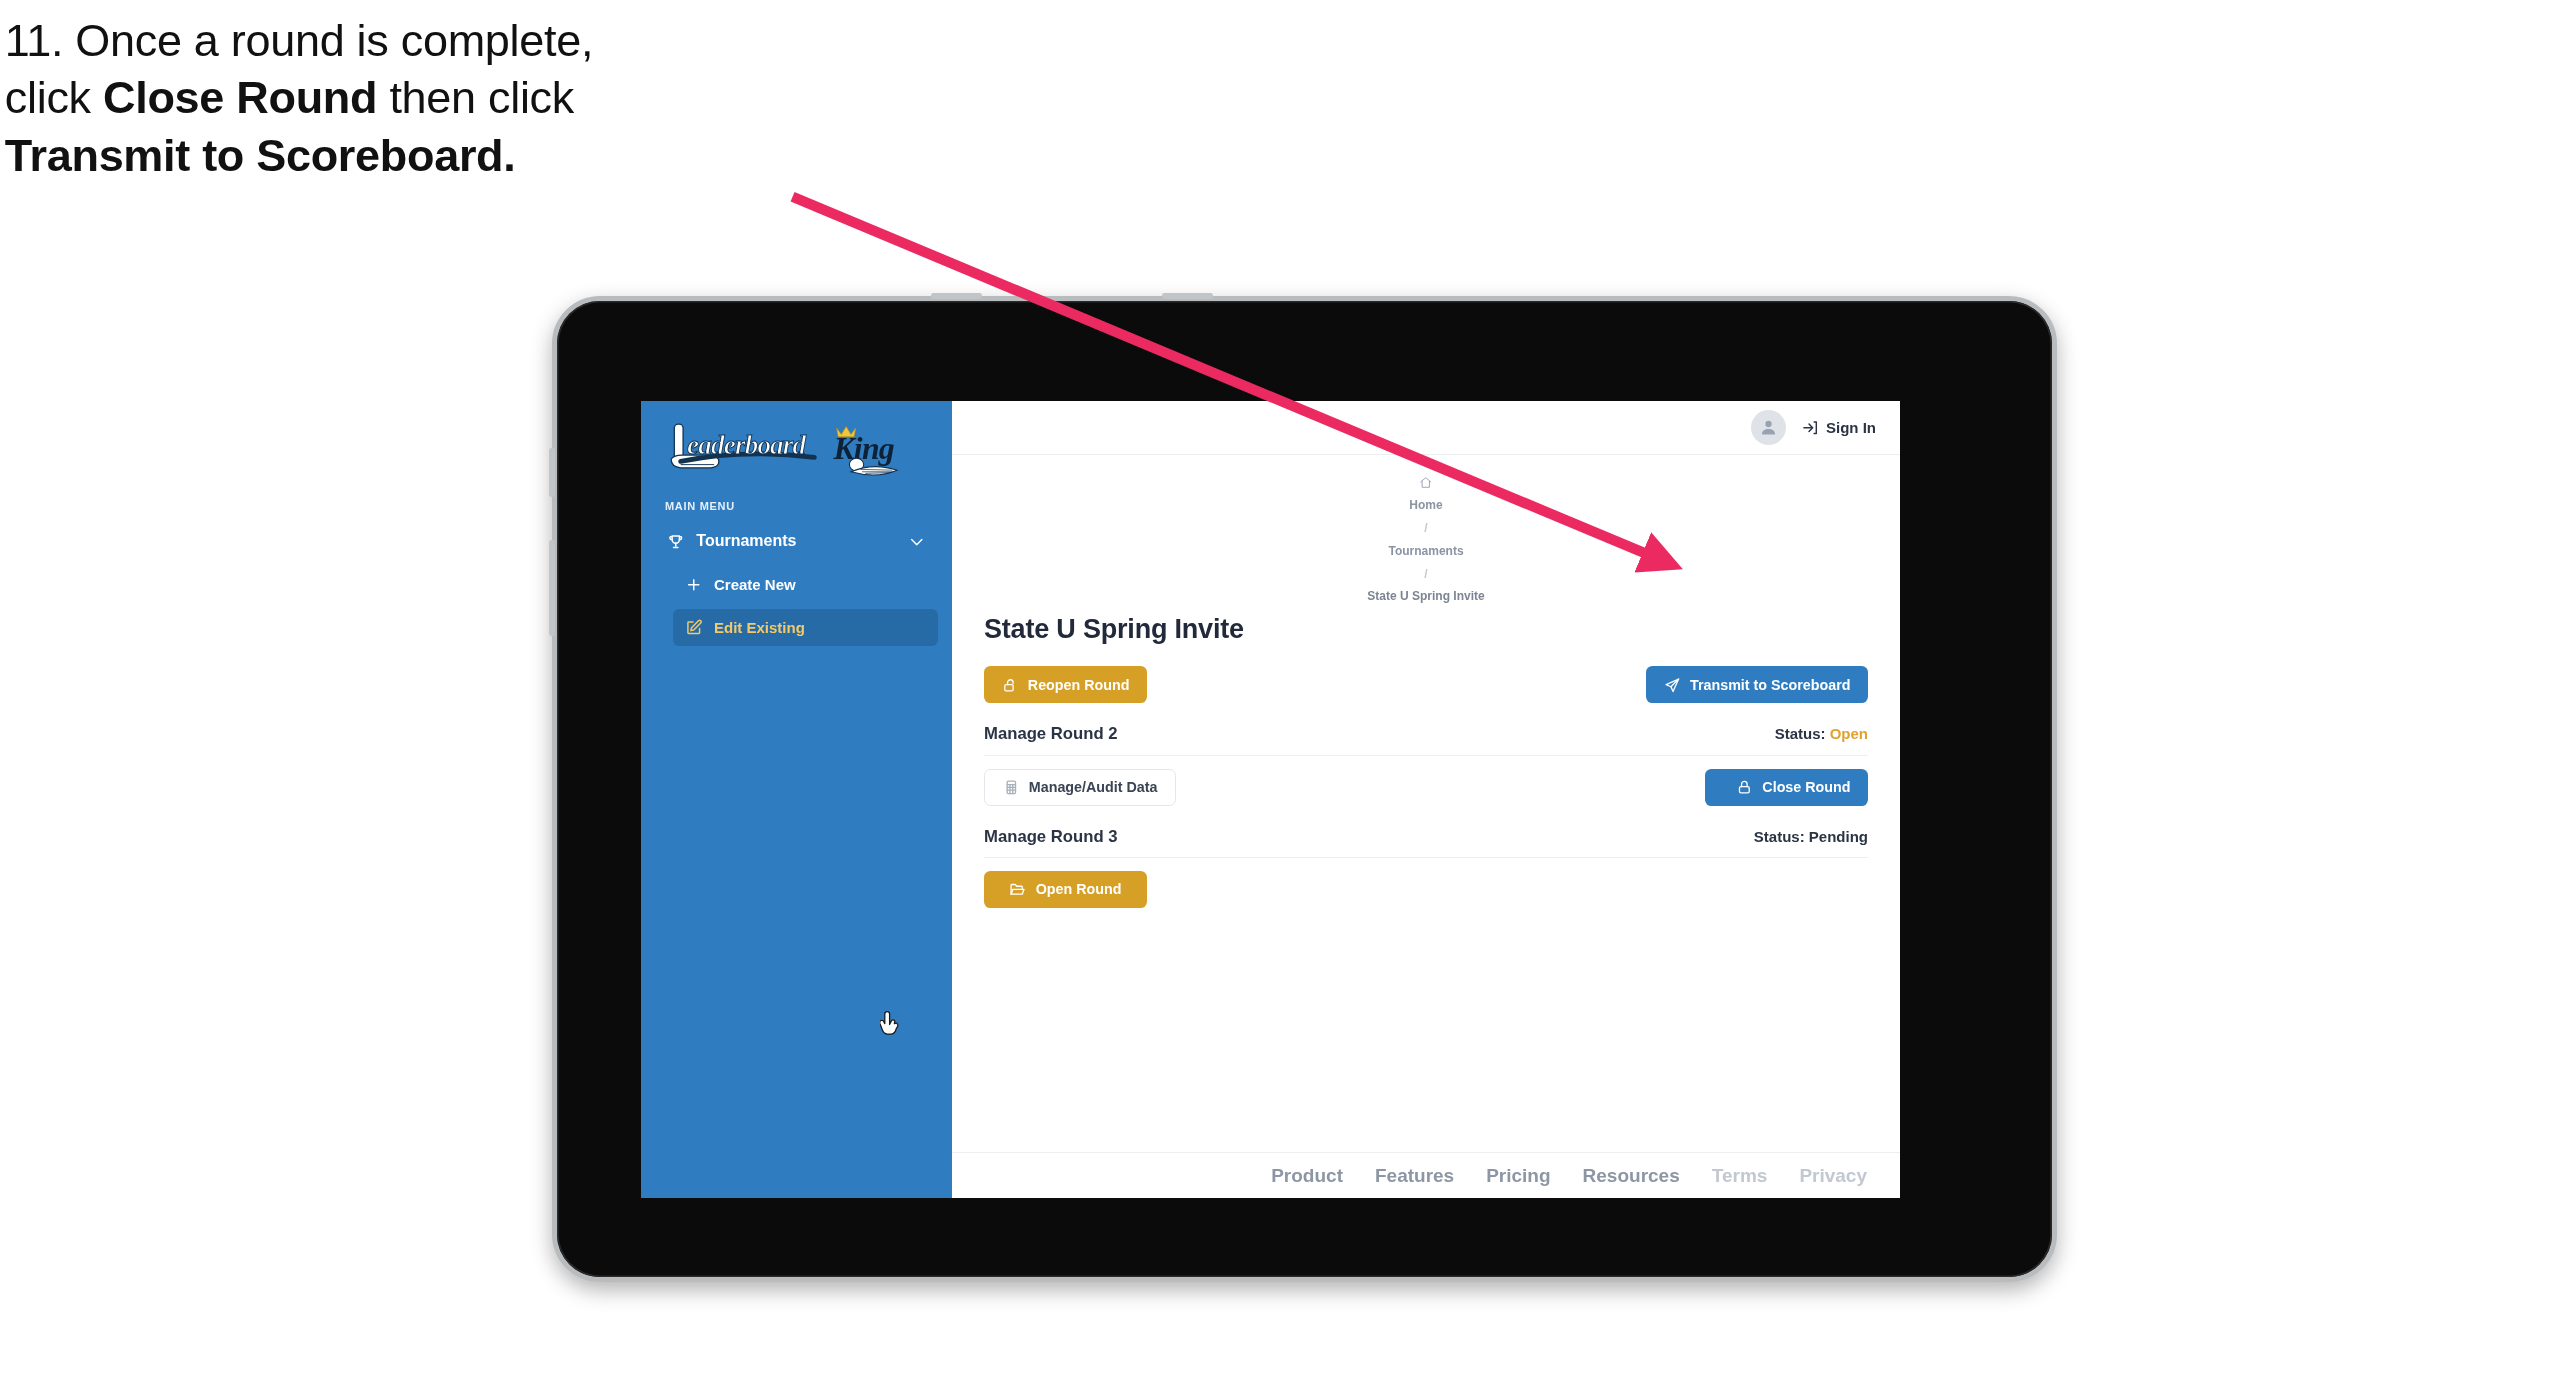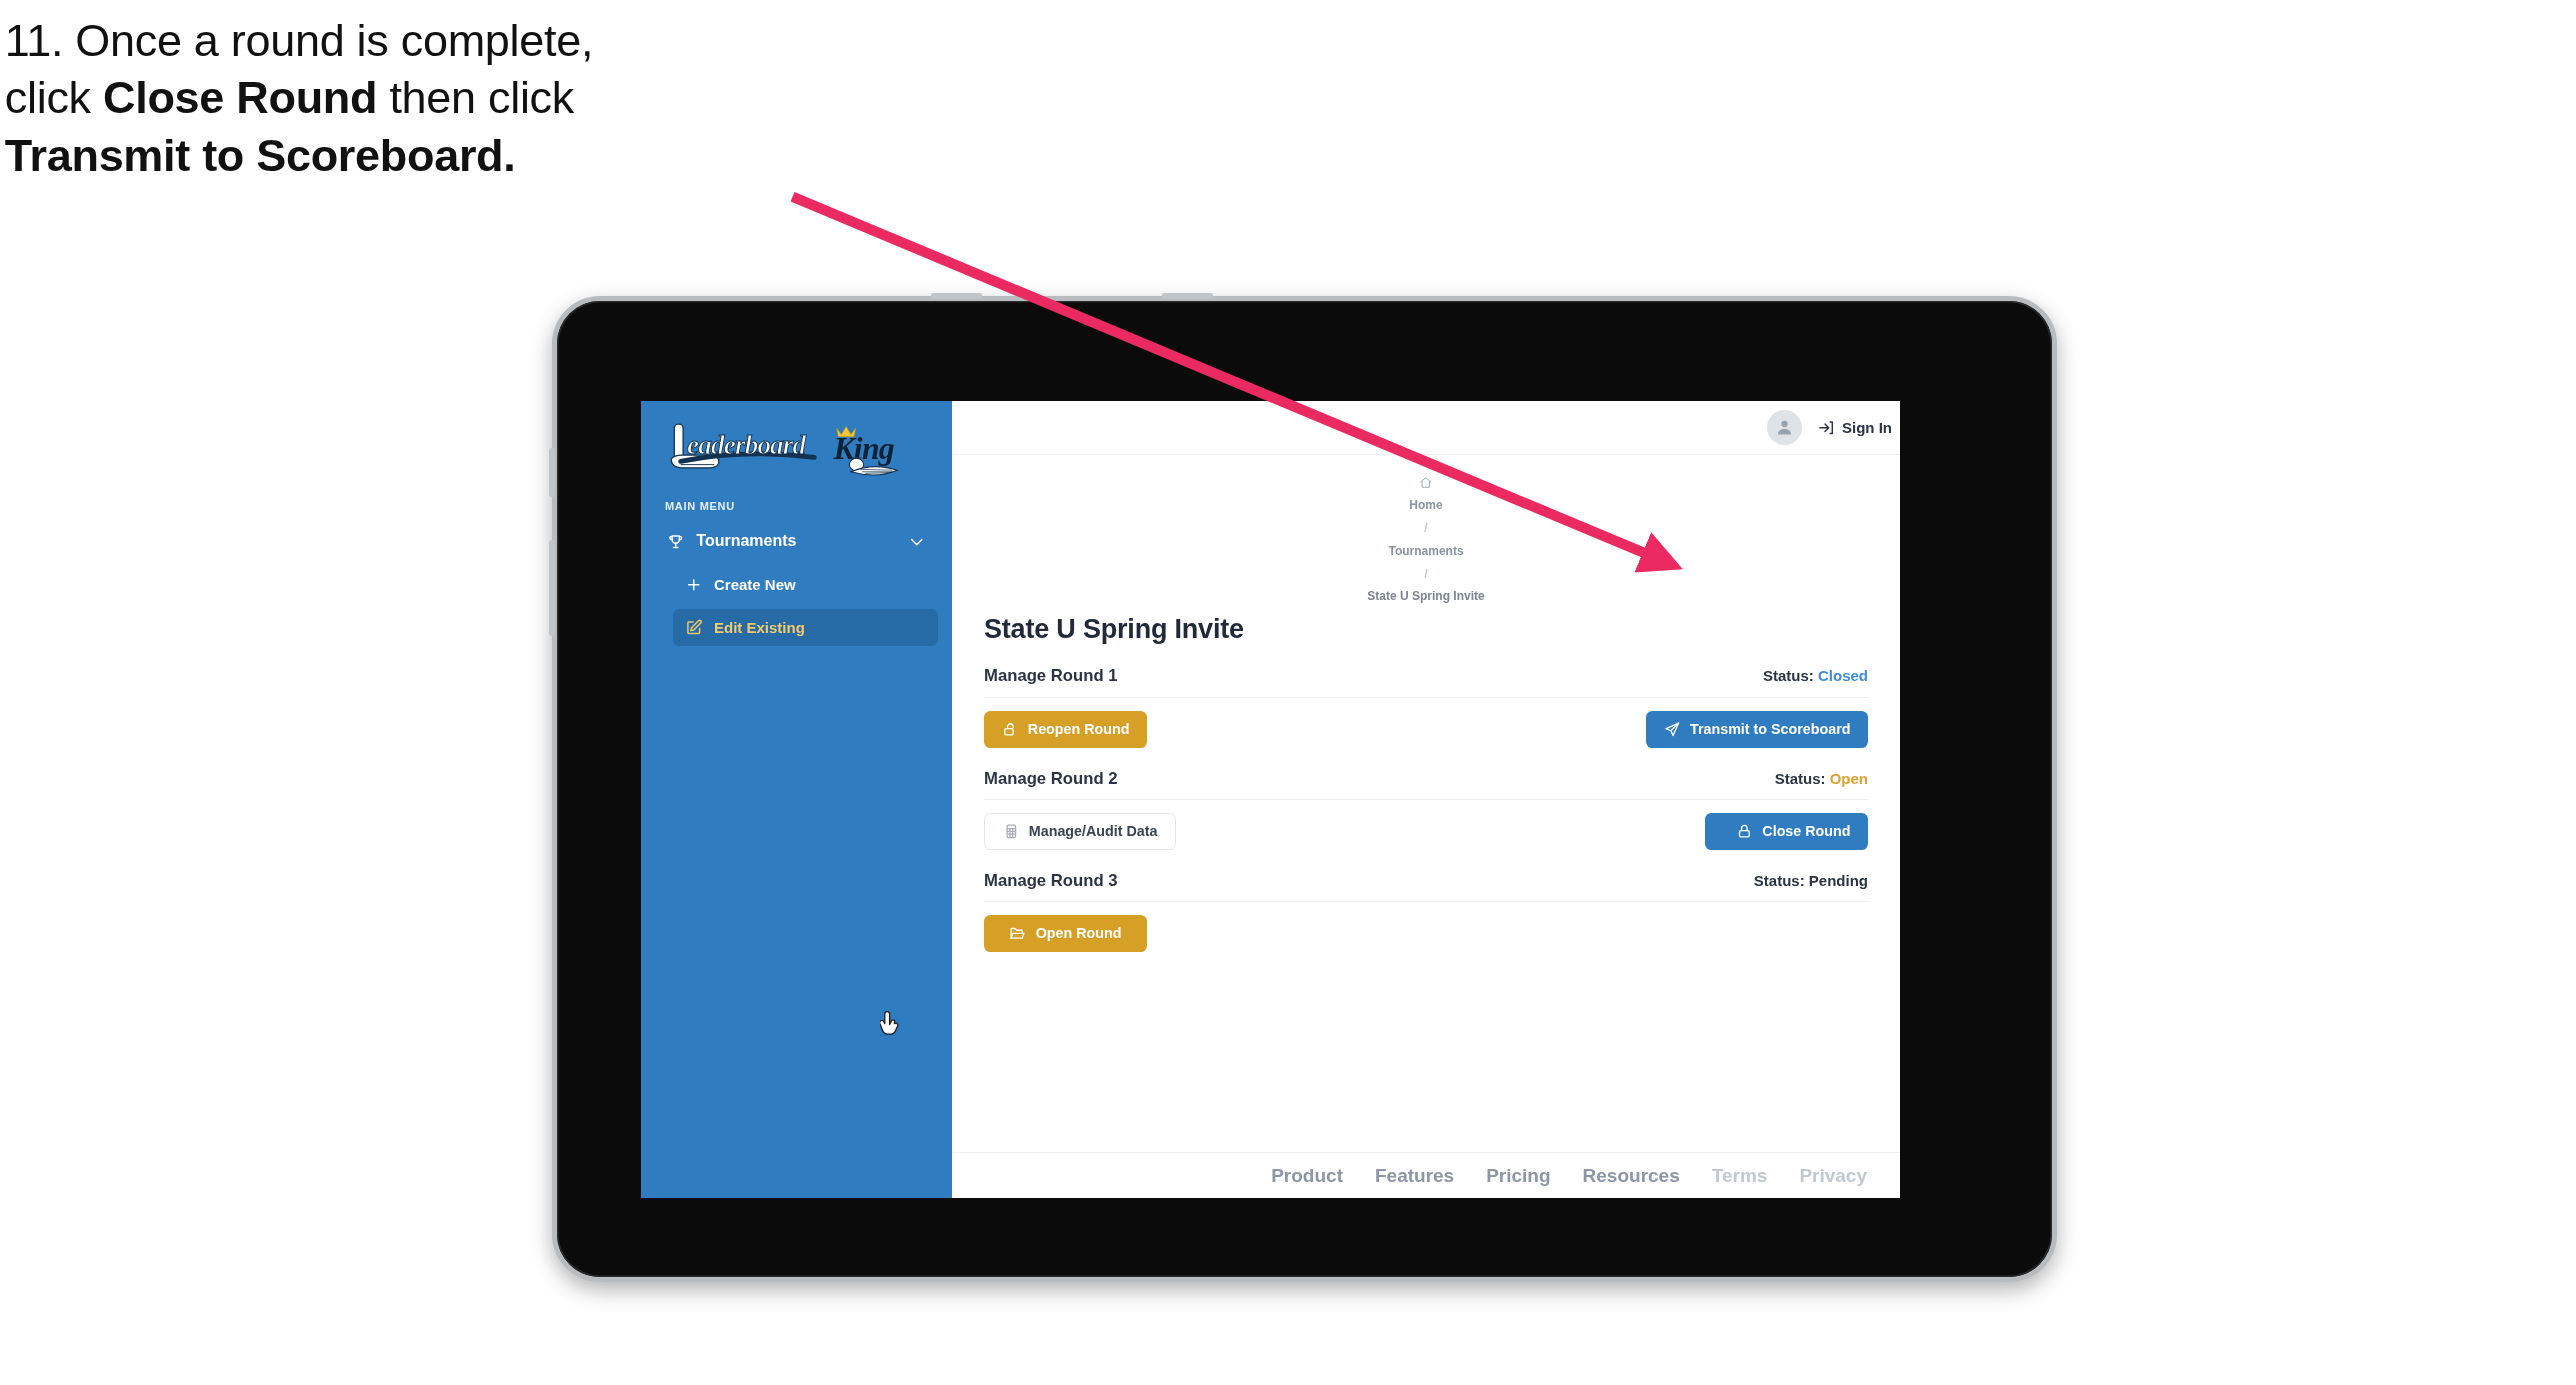--- a/index.html
+++ b/index.html
@@ -98,21 +98,21 @@
   .sub-item.active .ico svg { stroke:#f3c96b; }
   .ico { display:inline-flex; width:19px; height:19px; align-items:center; justify-content:center; }
   .ico svg { width:17.5px; height:17.5px; fill:none; stroke:#ffffff; stroke-width:2; stroke-linecap:round; stroke-linejoin:round; }
 
   .cursor { position:absolute; left: 239px; top: 609px; width: 24px; height: 29px; z-index: 40; }
 
   
   .content { flex:1; display:flex; flex-direction:column; background:#fff; min-width:0; }
   .topbar {
     height: 54px; flex:0 0 54px; border-bottom:0.8px solid #eceef1;
-    display:flex; align-items:center; justify-content:flex-end; padding-right: 8px; gap: 14.3px;
+    display:flex; align-items:center; justify-content:flex-end; padding-right: 24px; gap: 14.3px;
   }
   .avatar {
     width: 35px; height: 35px; border-radius:50%; background:#dfe3e8;
     display:flex; align-items:center; justify-content:center;
   }
   .avatar svg { width:21px; height:21px; fill:#97a3b0; }
   .signin { display:flex; align-items:center; gap:8px; font-size:15px; font-weight:700; color:#2b3445; }
   .signin svg { width:17.5px; height:17.5px; fill:none; stroke:#2b3445; stroke-width:2; stroke-linecap:round; stroke-linejoin:round; }
 
   .body-area { flex:1; padding: 21px 32px 0 32px; min-width:0; position:relative; }
@@ -279,27 +279,20 @@
             <span class="crumb">Home</span>
             <span class="sep">/</span>
             <span class="crumb">Tournaments</span>
             <span class="sep">/</span>
             <span class="crumb current">State U Spring Invite</span>
           </nav>
 
           <h1 class="page-title">State U Spring Invite</h1>
 
           <section class="round-block">
-            <div class="round-head">
-              <span class="round-name">Manage Round 1</span>
-              <span class="round-status">
-                <span>Status:</span>
-                <span class="val closed">Closed</span>
-              </span>
-            </div>
             <div class="round-actions">
               <button class="btn gold">
                 <svg viewBox="0 0 24 24">
                     <rect x="4" y="11" width="12" height="9" rx="2"></rect>
                     <path d="M8 11V8a4 4 0 0 1 8 0v1"></path>
                   </svg>
                 <span>Reopen Round</span>
               </button>
               <button class="btn blue">
                 <svg viewBox="0 0 24 24">

